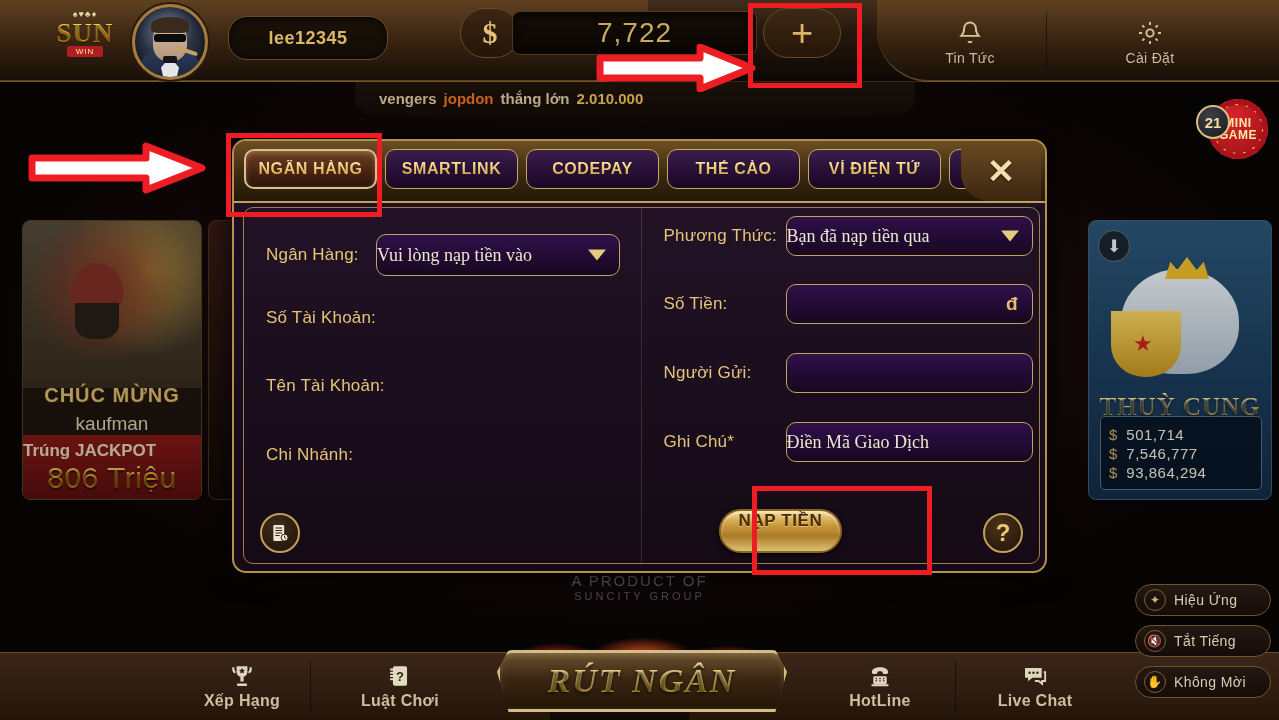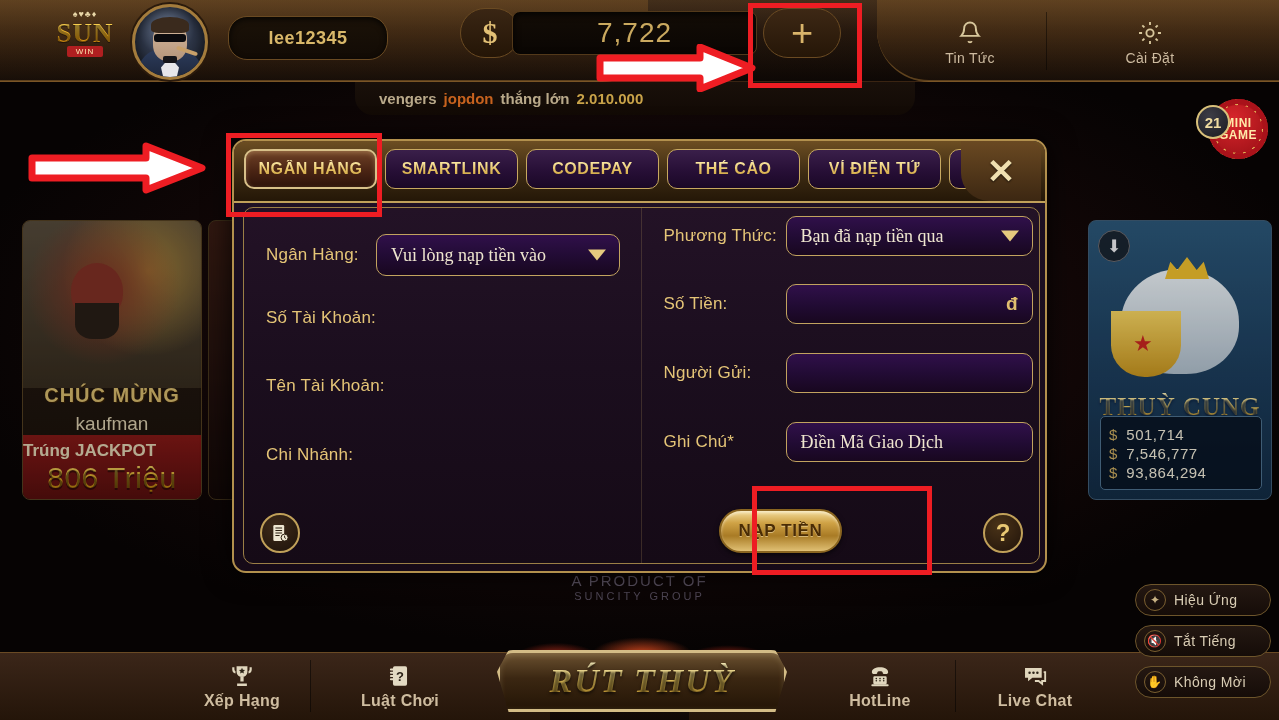--- a/index.html
+++ b/index.html
@@ -311,21 +311,21 @@
 
   .frow { position:absolute; display:flex; align-items:center; left:22px; }
   .flabel {
     font-size:17px; color:#e5c577; letter-spacing:.2px; white-space:nowrap;
   }
   .fctl {
     border-radius:10px; border:1px solid #c2a35f;
     background: linear-gradient(180deg,#30104a 0%, #210b33 55%, #18071f 100%);
     display:flex; align-items:center; position:relative;
   }
-  .fctl .txt { color:#efe6cf; font-family:"Liberation Serif", serif; font-size:18px; padding-left:14px; }
+  .fctl .txt { color:#efe6cf; font-family:"Liberation Serif", serif; font-size:18px; }
   .fctl .caret {
     position:absolute; right:13px; top:50%; transform:translateY(-50%);
     width:0; height:0; border-left:9px solid transparent; border-right:9px solid transparent;
     border-top:11px solid #e5c97e;
   }
   .fctl .suffix { position:absolute; right:14px; color:#e0bf6f; font-size:19px; font-weight:bold; }
 
   .mb-icon-hist {
     position:absolute; left:16px; bottom:10px; width:40px; height:40px; border-radius:50%;
     background: radial-gradient(circle at 40% 30%, #3f2b1a 0%, #1d120a 100%);
@@ -335,21 +335,21 @@
     position:absolute; right:16px; bottom:10px; width:40px; height:40px; border-radius:50%;
     background: radial-gradient(circle at 40% 30%, #4a3318 0%, #20130a 100%);
     border:2px solid #c0a059; display:flex; align-items:center; justify-content:center;
     color:#e8c873; font-size:24px; font-weight:bold;
   }
   .napbtn {
     position:absolute; left:475px; bottom:10px; width:123px; height:44px;
     border-radius:22px;
     background: linear-gradient(180deg,#f3dc9a 0%, #cfa245 30%, #a97b25 62%, #e0c074 100%);
     border:2px solid #8a6520;
-    display:flex; align-items:center; justify-content:center;
+    display:flex; align-items:flex-start; justify-content:center;
     box-shadow: inset 0 2px 3px rgba(255,255,255,.45), 0 2px 5px rgba(0,0,0,.6);
   }
   .napbtn span {
     color:#4a2c05; font-size:17px; font-weight:bold; letter-spacing:.6px;
     text-shadow: 0 1px 0 rgba(255,240,200,.5);
   }
 
   .suncity-footer {
     position:absolute; left:0; top:572px; width:100%; text-align:center;
     color:#5a5160; font-size:15px; letter-spacing:2px;
@@ -698,21 +698,21 @@
               <circle cx="14.2" cy="9" r="1.15"></circle>
             </g>
         </svg>
       </span>
       <span class="lbl">Live Chat</span>
     </div>
 
     <div class="rut-wrap">
       <div class="rut-flames"></div>
       <div class="rut-btn">
-        <span>RÚT THUỲ</span>
+        <span>RÚT NGÂN</span>
       </div>
     </div>
   </div>
 
   <div class="side-btns">
     <div class="side-btn">
       <span class="ic">✦</span>
       <span class="lbl">Hiệu Ứng</span>
     </div>
     <div class="side-btn">

